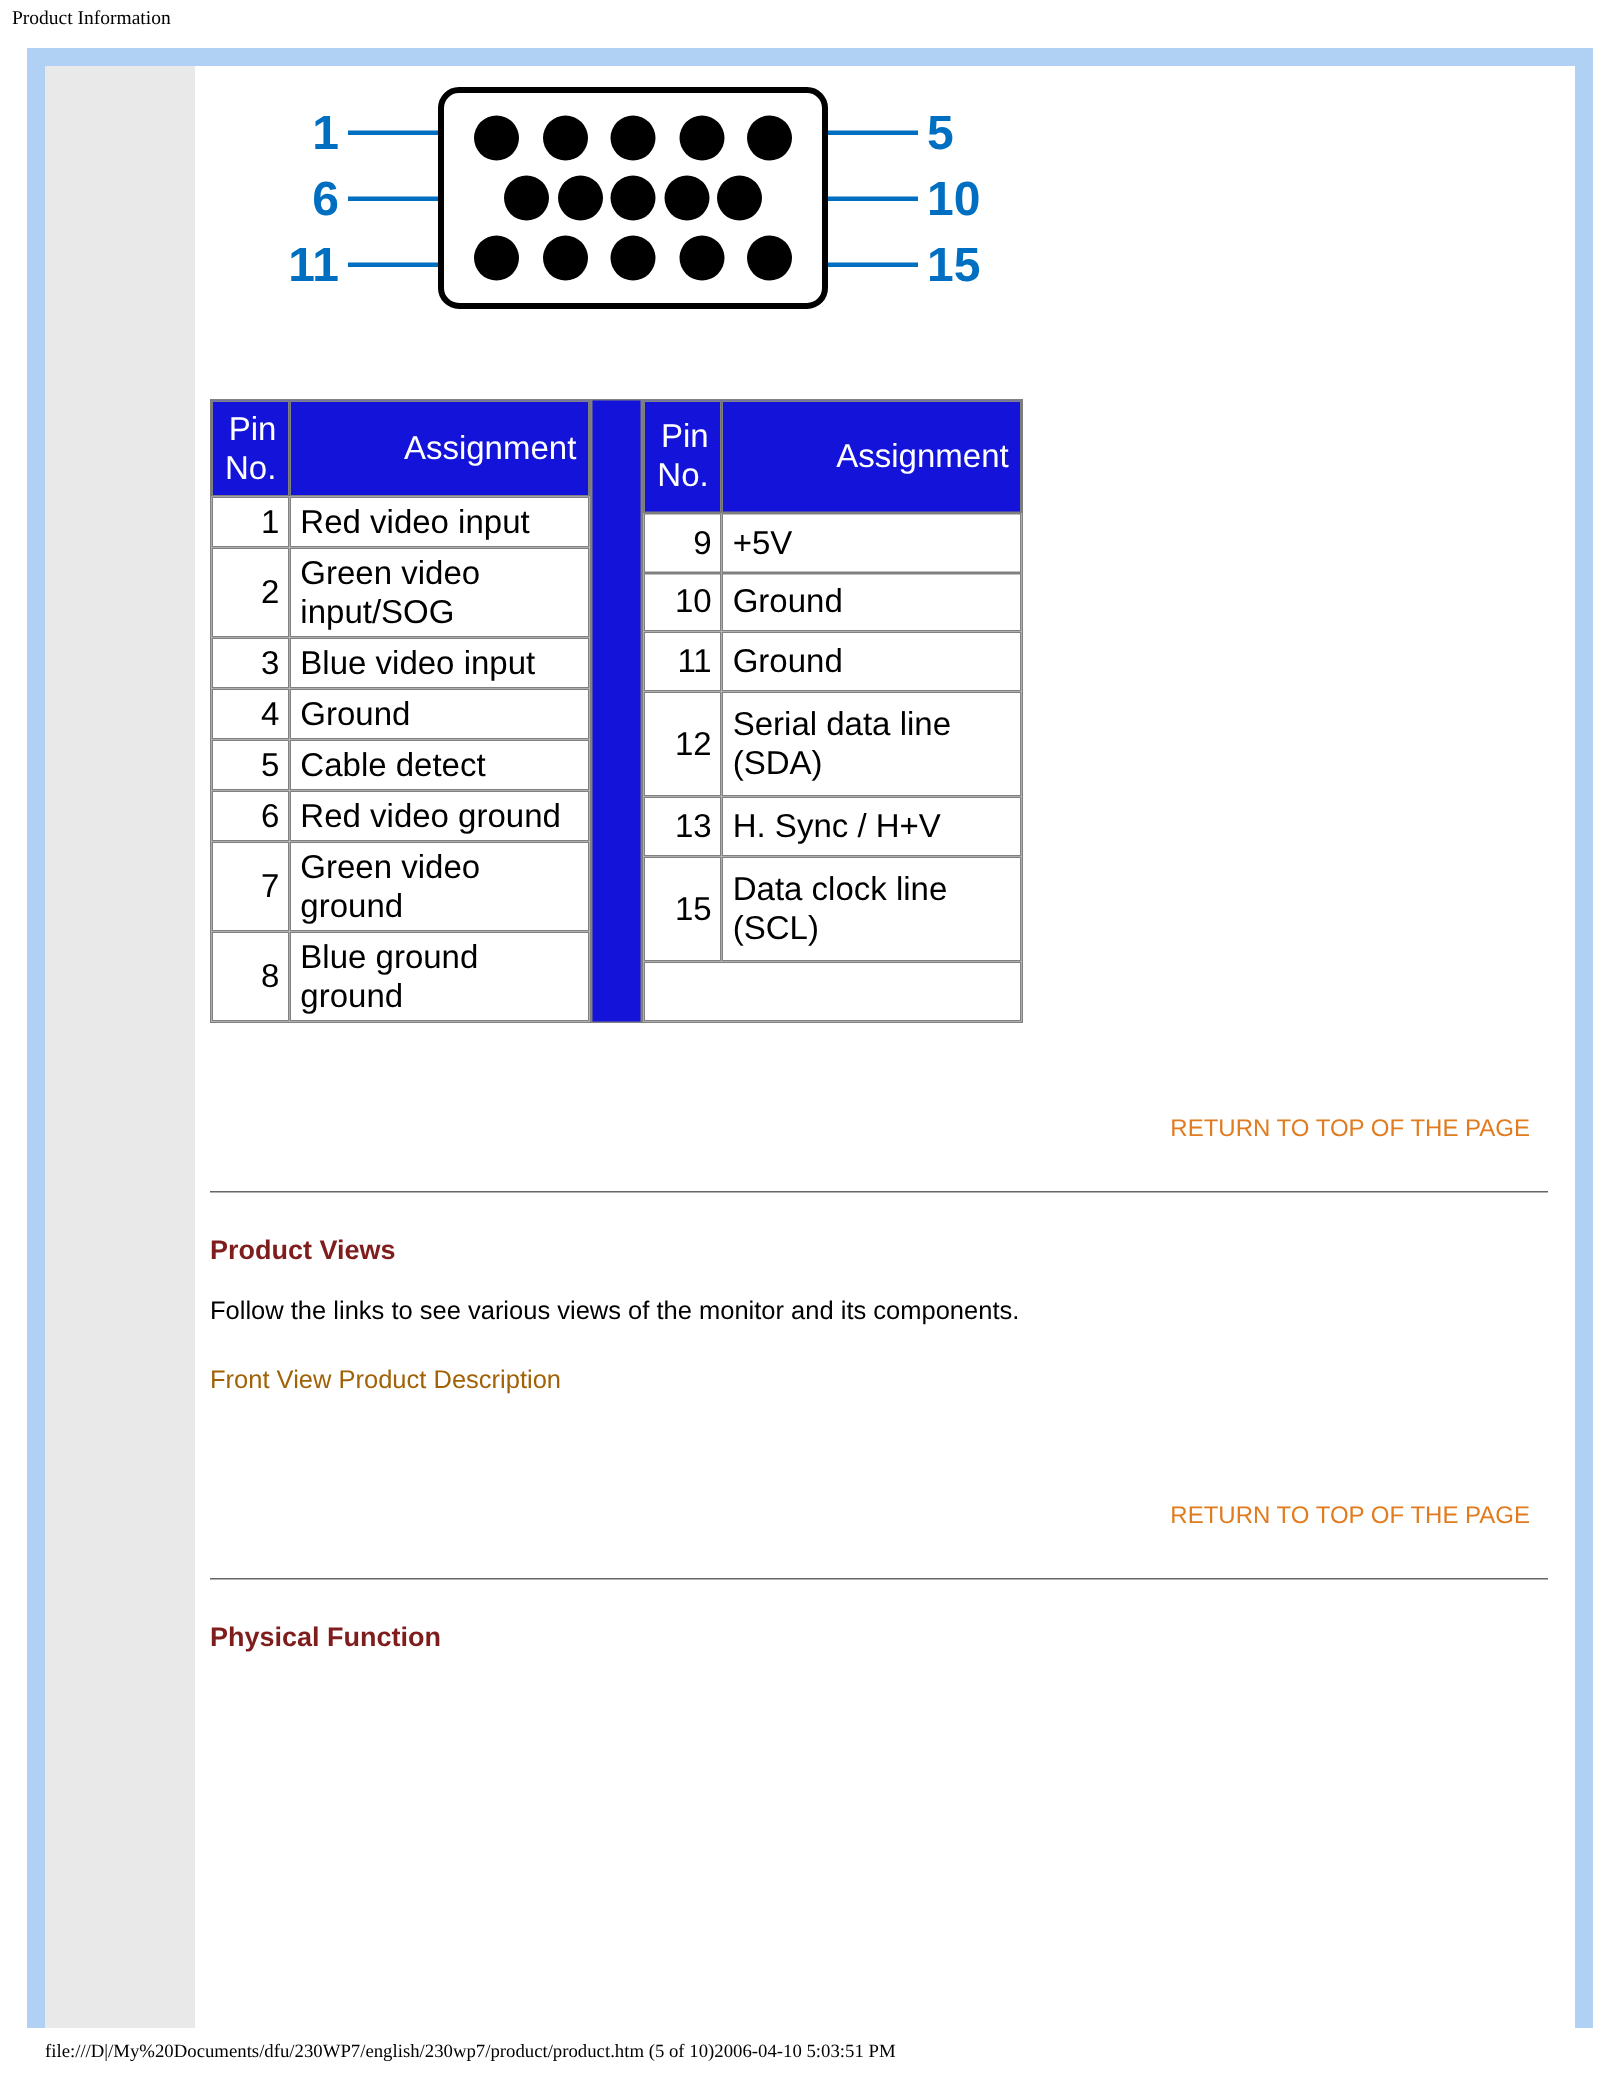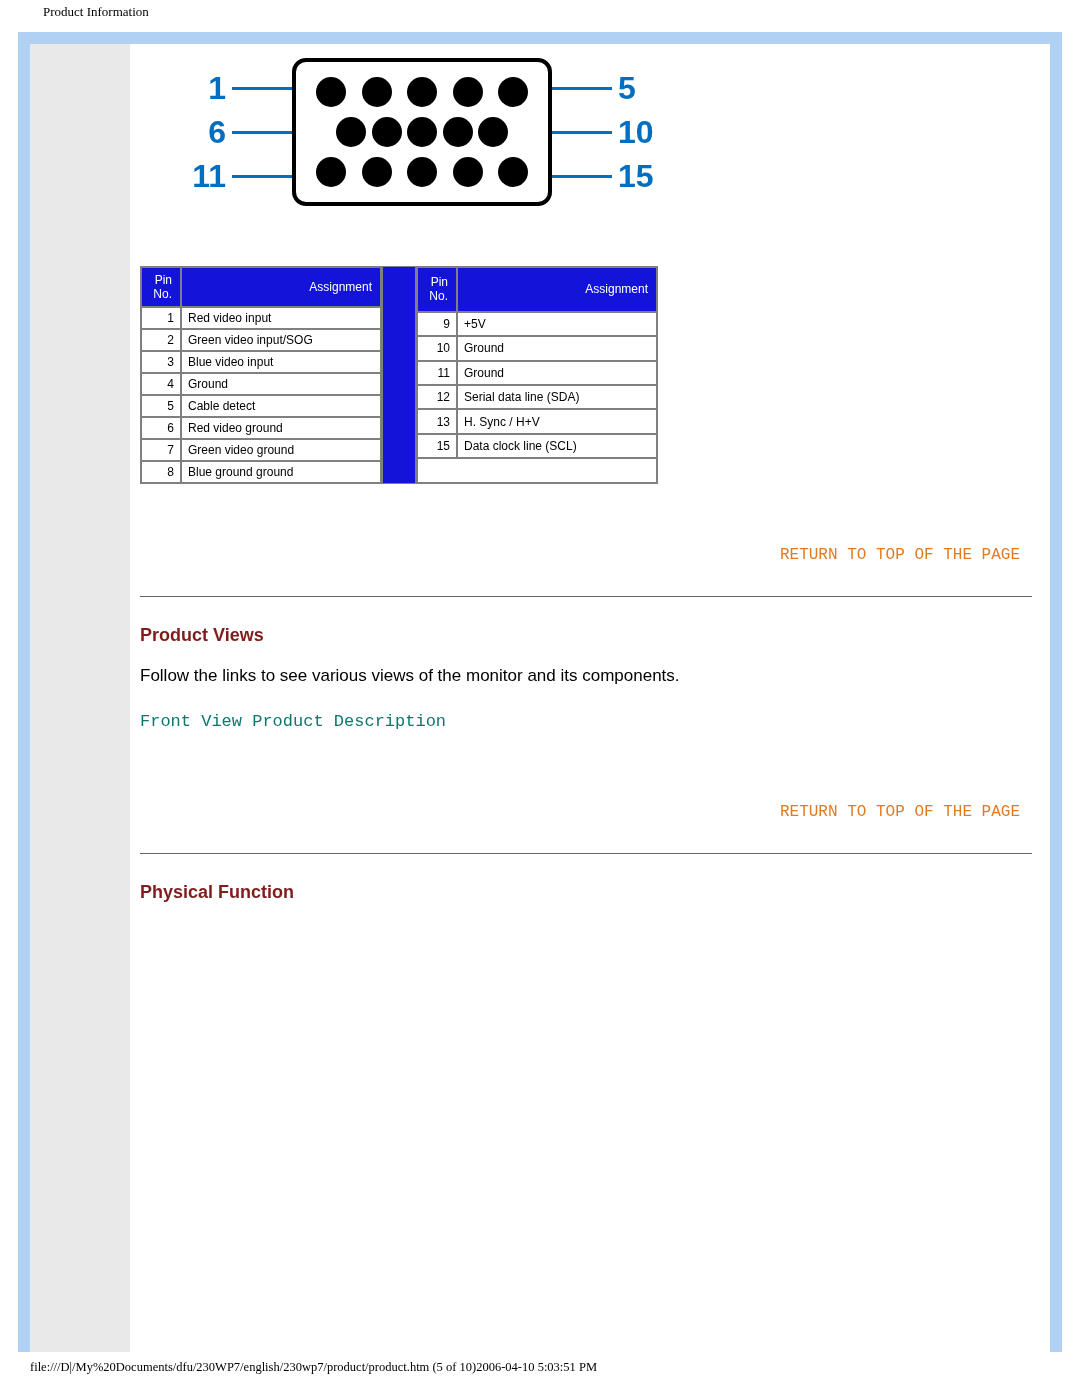--- a/index.html
+++ b/index.html
@@ -8,21 +8,20 @@
     padding: 0;
     font-family: Arial, Helvetica, sans-serif;
     font-size: 17px;
     background: #fff;
     width: 1080px;
   }
   .header-title {
     font-family: "Times New Roman", serif;
     font-size: 13px;
     padding: 4px 8px;
-    margin-left: 35px;
   }
   .outer-frame {
     margin: 8px 18px 0 18px;
     border: 12px solid #b0d1f4;
     border-bottom: none;
     background: #fff;
     min-height: 1320px;
     display: flex;
   }
   .left-gutter {
@@ -63,21 +62,21 @@
   }
   .pin-row { display: flex; justify-content: space-between; align-items: center; height: 40px; }
   .pin-row.mid { padding: 0 20px; }
   .pin { width: 30px; height: 30px; border-radius: 50%; background: #000; }
   .tables-wrap { display: flex; margin: 0 0 50px 0; }
   .pin-table {
     border-collapse: separate;
     border-spacing: 0;
     border: 1px solid #808080;
     font-family: Arial, sans-serif;
-    font-size: 12px;
+    font-size: 22px;
   }
   .pin-table th {
     background: #1313da;
     color: #fff;
     font-weight: 400;
     text-align: right;
     padding: 5px 8px;
     border: 1px solid #808080;
   }
   .pin-table th.pin-col {
@@ -90,21 +89,21 @@
     background: #fff;
   }
   .pin-table td.pin-no { text-align: right; width: 40px; }
   .spacer-cell {
     width: 34px;
     background: #1313da;
     border: 1px solid #808080;
   }
   .return-link {
     color: #e17b1f;
-    font-family: Liberation Mono, monospace;
+    font-family: Liberation Sans, sans-serif;
     font-size: 16px;
     text-align: right;
     padding: 12px 12px;
     cursor: pointer;
   }
   .section-rule {
     border: none;
     border-top: 1px solid #666;
     margin: 20px 0 28px 0;
   }
@@ -115,22 +114,22 @@
     font-size: 18px;
     margin: 0 0 20px 0;
   }
   .body-text {
     color: #000;
     font-family: Arial, sans-serif;
     font-size: 17px;
     margin: 0 0 26px 0;
   }
   .inline-link {
-    color: #0f766e;
-    font-family: Liberation Mono, monospace;
+    color: #a16207;
+    font-family: Liberation Sans, sans-serif;
     font-size: 17px;
     cursor: pointer;
   }
   .block2 { margin-bottom: 60px; }
   .footer-path {
     font-family: "Times New Roman", serif;
     font-size: 12.5px;
     padding: 6px 25px 6px 30px;
     margin-top: 2px;
   }

